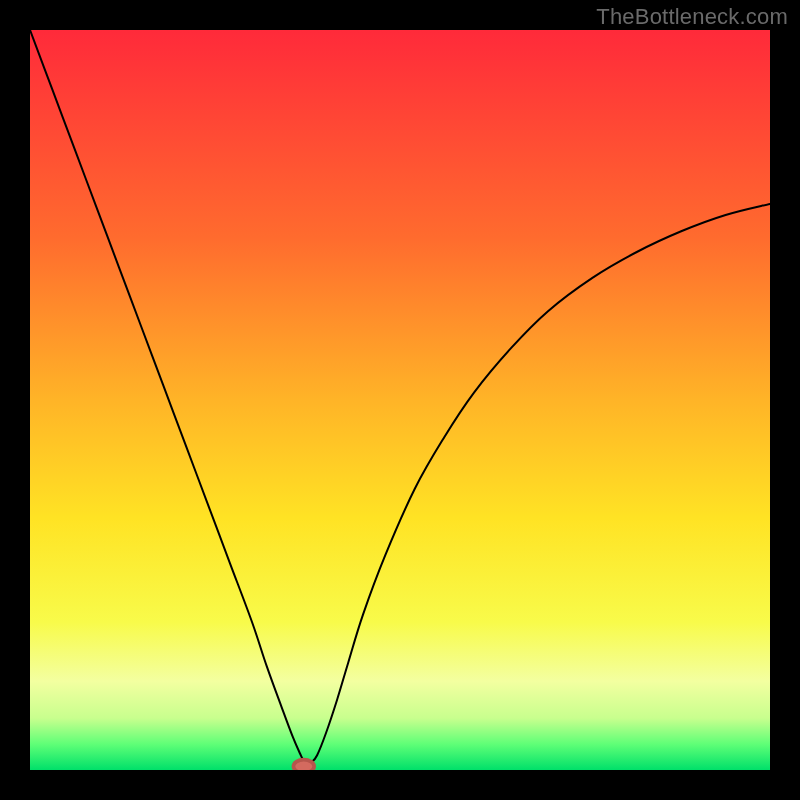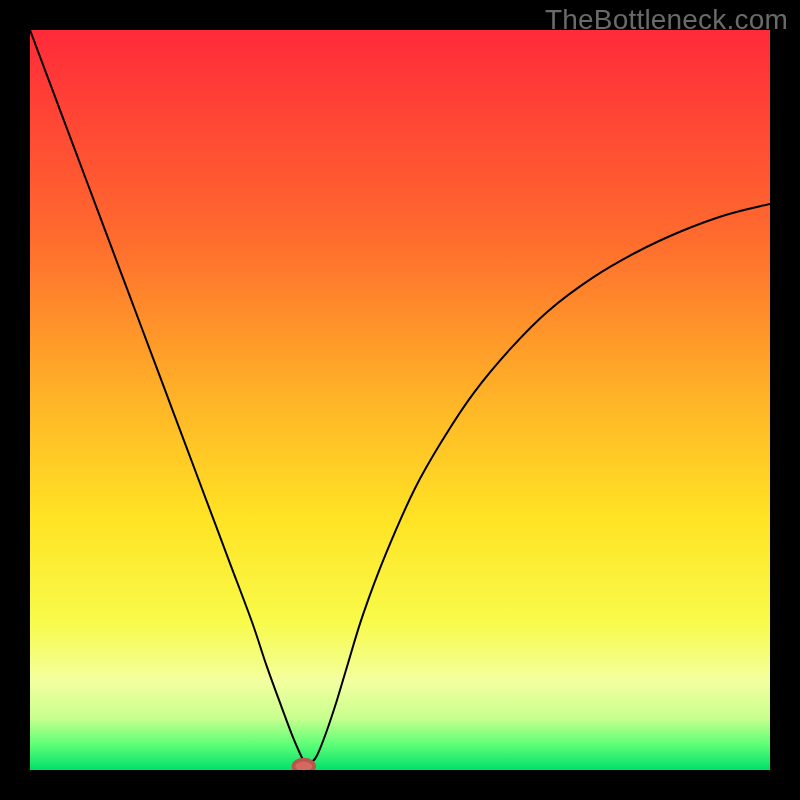--- a/index.html
+++ b/index.html
@@ -15,21 +15,21 @@
     position: relative;
     width: 800px;
     height: 800px;
     background: #000;
   }
   .watermark {
     position: absolute;
     top: 4px;
     right: 12px;
     color: #6a6a6a;
-    font-size: 28px;
+    font-size: 22px;
     letter-spacing: 0.2px;
     font-weight: 400;
     user-select: none;
   }
   .plot {
     position: absolute;
     left: 30px;
     top: 30px;
     width: 740px;
     height: 740px;

